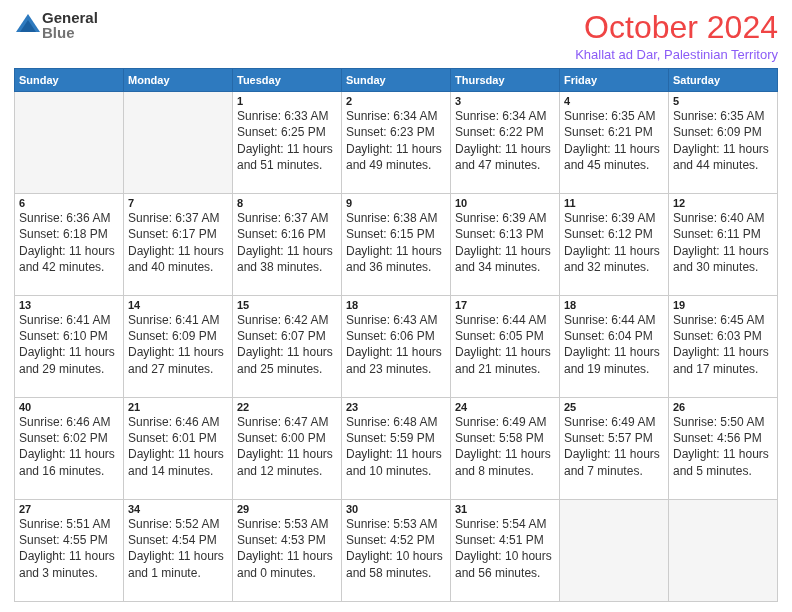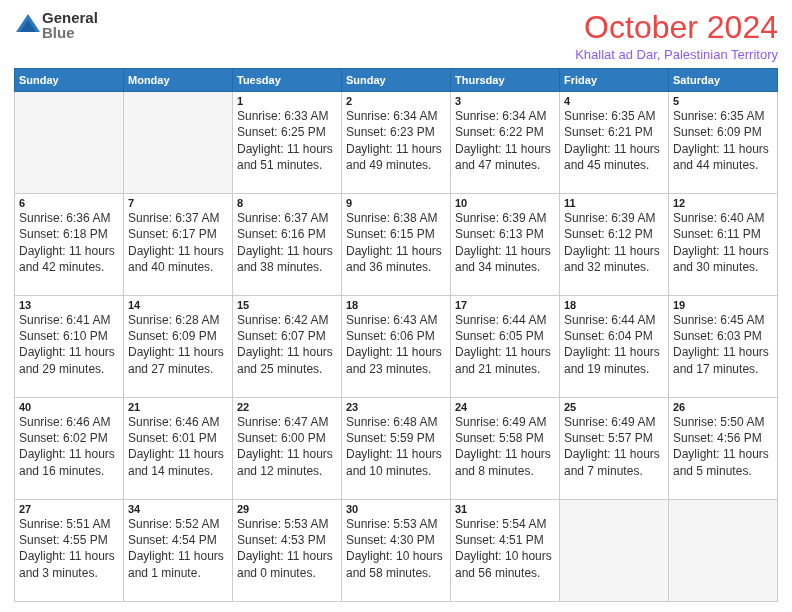--- a/index.html
+++ b/index.html
@@ -213,21 +213,21 @@
         </tr>
         <tr>
           <td>
             <div class="day-num">13</div>
             <div class="day-info">Sunrise: 6:41 AM
 Sunset: 6:10 PM
 Daylight: 11 hours and 29 minutes.</div>
           </td>
           <td>
             <div class="day-num">14</div>
-            <div class="day-info">Sunrise: 6:28 AM
+            <div class="day-info">Sunrise: 6:41 AM
 Sunset: 6:09 PM
 Daylight: 11 hours and 27 minutes.</div>
           </td>
           <td>
             <div class="day-num">15</div>
             <div class="day-info">Sunrise: 6:42 AM
 Sunset: 6:07 PM
 Daylight: 11 hours and 25 minutes.</div>
           </td>
           <td>
@@ -314,21 +314,21 @@
           </td>
           <td>
             <div class="day-num">29</div>
             <div class="day-info">Sunrise: 5:53 AM
 Sunset: 4:53 PM
 Daylight: 11 hours and 0 minutes.</div>
           </td>
           <td>
             <div class="day-num">30</div>
             <div class="day-info">Sunrise: 5:53 AM
-Sunset: 4:30 PM
+Sunset: 4:52 PM
 Daylight: 10 hours and 58 minutes.</div>
           </td>
           <td>
             <div class="day-num">31</div>
             <div class="day-info">Sunrise: 5:54 AM
 Sunset: 4:51 PM
 Daylight: 10 hours and 56 minutes.</div>
           </td>
           <td class="empty"></td>
           <td class="empty"></td>

